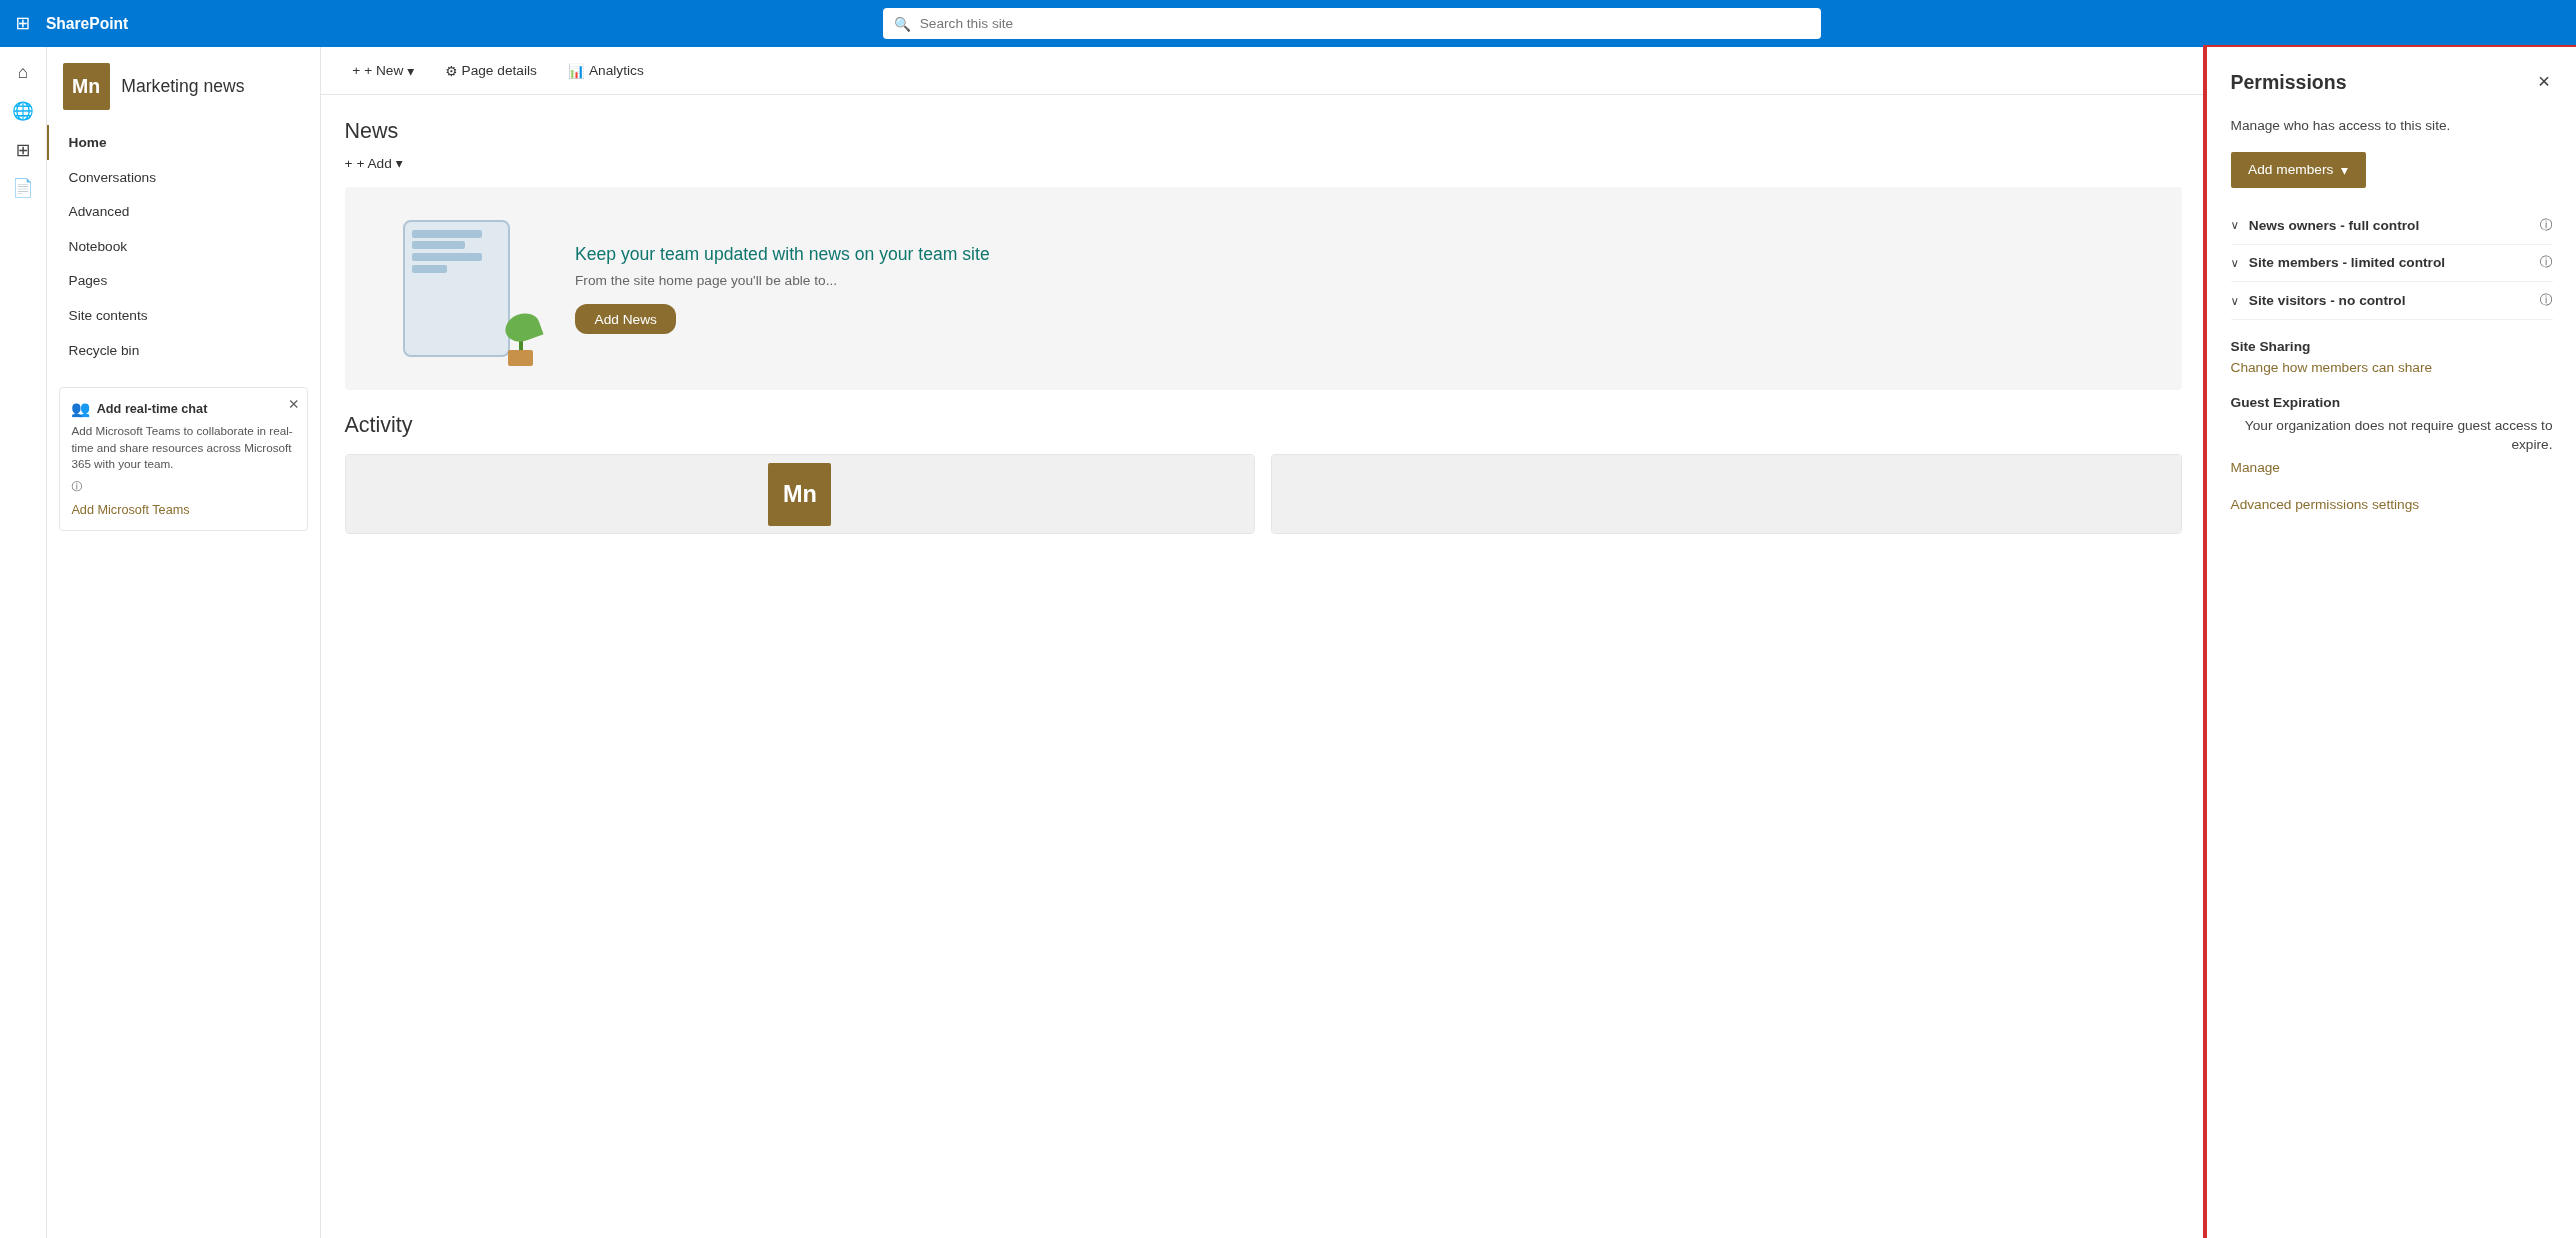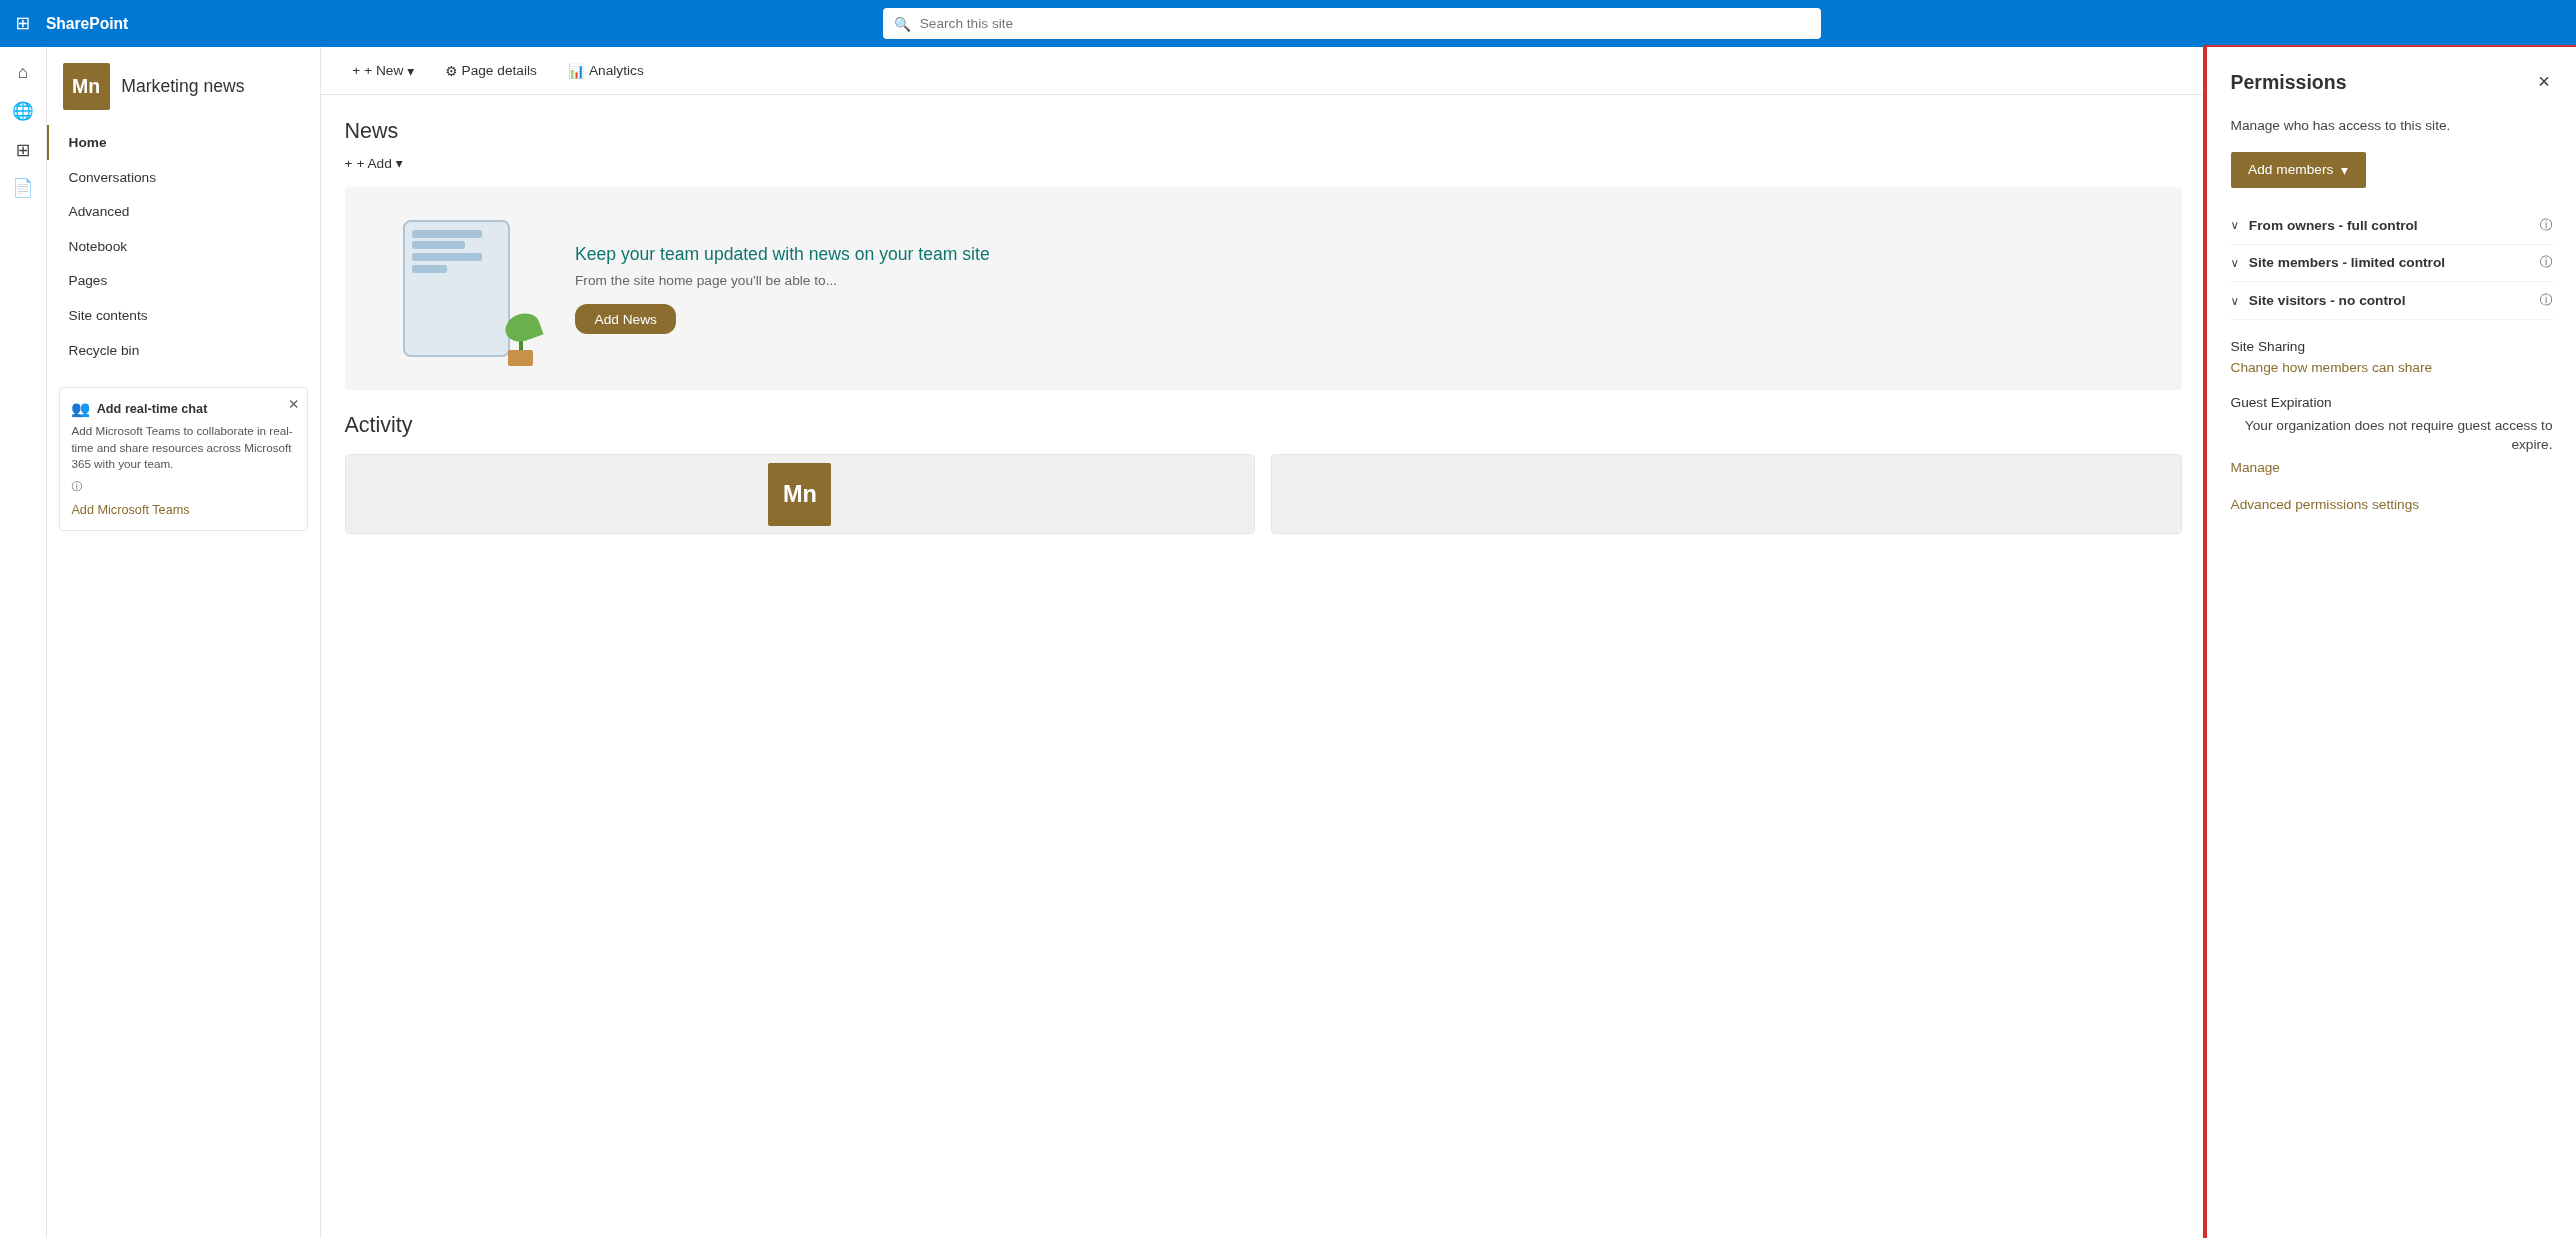--- a/index.html
+++ b/index.html
@@ -403,21 +403,21 @@
     }
     .info-icon {
       color: #666;
       font-size: 12.7px;
       margin-left: 3.9px;
       cursor: pointer;
     }
 
     .panel-section-title {
       font-size: 13.7px;
-      font-weight: 400;
+      font-weight: 700;
       color: #333;
       margin: 19.5px 0 5.9px 0;
     }
     .panel-link {
       color: #8a6d2f;
       font-size: 13.7px;
       cursor: pointer;
       text-decoration: none;
       display: block;
       margin-bottom: 3.9px;
@@ -545,21 +545,21 @@
     </div>
     <p class="panel-subtitle">Manage who has access to this site.</p>
 
     <button class="add-members-btn">
       <span>Add members</span>
       <span>▾</span>
     </button>
 
     <div class="permissions-group">
       <span class="chevron-icon">∨</span>
-      <span class="group-name">From owners - full control</span>
+      <span class="group-name">News owners - full control</span>
       <span class="info-icon">ⓘ</span>
     </div>
     <div class="permissions-group">
       <span class="chevron-icon">∨</span>
       <span class="group-name">Site members - limited control</span>
       <span class="info-icon">ⓘ</span>
     </div>
     <div class="permissions-group">
       <span class="chevron-icon">∨</span>
       <span class="group-name">Site visitors - no control</span>

